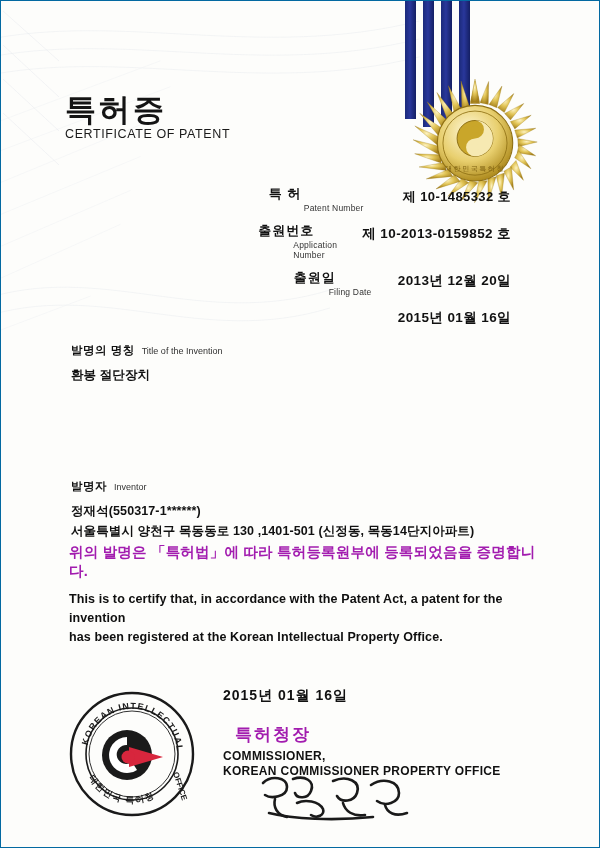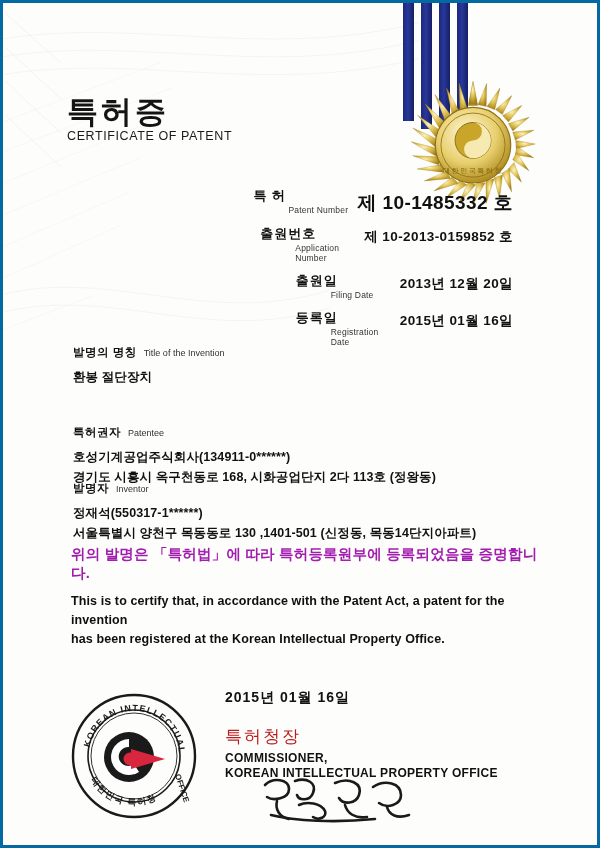--- a/index.html
+++ b/index.html
@@ -11,21 +11,21 @@
     font-family: "Liberation Sans", sans-serif;
     color: #111;
   }
   .page {
     position: relative;
     width: 600px;
     height: 848px;
     margin: 0 auto;
     background: #fdfdfb;
     overflow: hidden;
-    border: 3px solid #0369a1;
+    border: 1px solid #0369a1;
     box-sizing: border-box;
   }
 
   
   .bg-lines {
     position: absolute;
     inset: 0;
     pointer-events: none;
     opacity: 0.5;
   }
@@ -108,21 +108,21 @@
     margin-top: 1px;
     padding-left: 35px;
   }
   .field-value {
     font-size: 13.5px;
     font-weight: bold;
     color: #111;
     padding-top: 1px;
     letter-spacing: 0.4px;
   }
-  .field-row.big .field-value { font-size: 19px; }
+  .field-row.big .field-value { font-size: 13px; margin-left: 30px; }
 
   
   .section {
     position: absolute;
     left: 70px;
     width: 470px;
   }
   .sec-head {
     display: flex;
     align-items: baseline;
@@ -180,23 +180,24 @@
     letter-spacing: 1px;
     color: #111;
   }
   .commissioner {
     position: absolute;
     left: 222px;
     top: 722px;
   }
   .comm-ko {
     font-size: 17px;
-    font-weight: normal;
+    font-weight: bold;
     letter-spacing: 2px;
-    color: #b91c1c;
+    color: #a21caf;
+    margin-left: 12px;
   }
   .comm-en1, .comm-en2 {
     font-size: 12px;
     font-weight: bold;
     letter-spacing: 0.3px;
     color: #111;
     line-height: 1.25;
   }
   .comm-en1 { margin-top: 3px; }
 
@@ -352,45 +353,33 @@
 
     <div class="field-row">
       <div class="field-label">
         <div class="lbl-ko">출원일</div>
         <div class="lbl-en">Filing Date</div>
       </div>
       <div class="field-value">2013년  12월  20일</div>
     </div>
 
     <div class="field-row">
-      <div class="field-label">
-        <div class="lbl-ko">등록일</div>
-        <div class="lbl-en">Registration Date</div>
-      </div>
       <div class="field-value">2015년  01월  16일</div>
     </div>
 
   </div>
 
   <div class="section" style="top:342px;">
     <div class="sec-head">
       <span class="ko">발명의 명칭</span>
       <span class="en">Title of the Invention</span>
     </div>
     <div class="sec-line">환봉 절단장치</div>
   </div>
 
-  <div class="section" style="top:422px;">
-    <div class="sec-head">
-      <span class="ko">특허권자</span>
-      <span class="en">Patentee</span>
-    </div>
-    <div class="sec-line">호성기계공업주식회사(134911-0******)</div>
-    <div class="sec-line">경기도 시흥시 옥구천동로 168, 시화공업단지 2다 113호 (정왕동)</div>
-  </div>
 
   <div class="section" style="top:478px;">
     <div class="sec-head">
       <span class="ko">발명자</span>
       <span class="en">Inventor</span>
     </div>
     <div class="sec-line">정재석(550317-1******)</div>
     <div class="sec-line">서울특별시 양천구 목동동로 130 ,1401-501 (신정동, 목동14단지아파트)</div>
   </div>
 
@@ -398,21 +387,21 @@
     <div class="certify-ko">위의 발명은 「특허법」에 따라 특허등록원부에 등록되었음을 증명합니다.</div>
     <div class="certify-en">This is to certify that, in accordance with the Patent Act, a patent for the invention</div>
     <div class="certify-en">has been registered at the Korean Intellectual Property Office.</div>
   </div>
 
   <div class="issue-date">2015년  01월  16일</div>
 
   <div class="commissioner">
     <div class="comm-ko">특허청장</div>
     <div class="comm-en1">COMMISSIONER,</div>
-    <div class="comm-en2">KOREAN INTELLECTUAL PROPERTY OFFICE</div>
+    <div class="comm-en2">KOREAN COMMISSIONER PROPERTY OFFICE</div>
   </div>
 
   <svg class="kipo-seal" viewBox="0 0 130 130">
     <defs>
       <path id="arcTop" d="M 20 65 A 45 45 0 0 1 110 65"></path>
       <path id="arcBottom" d="M 16 65 A 49 49 0 0 0 114 65"></path>
     </defs>
     <circle cx="65" cy="65" r="61" fill="none" stroke="#1a1a1a" stroke-width="2.4"></circle>
     <circle cx="65" cy="65" r="46" fill="none" stroke="#1a1a1a" stroke-width="1.6"></circle>
     <circle cx="65" cy="65" r="43" fill="none" stroke="#1a1a1a" stroke-width="0.9"></circle>

